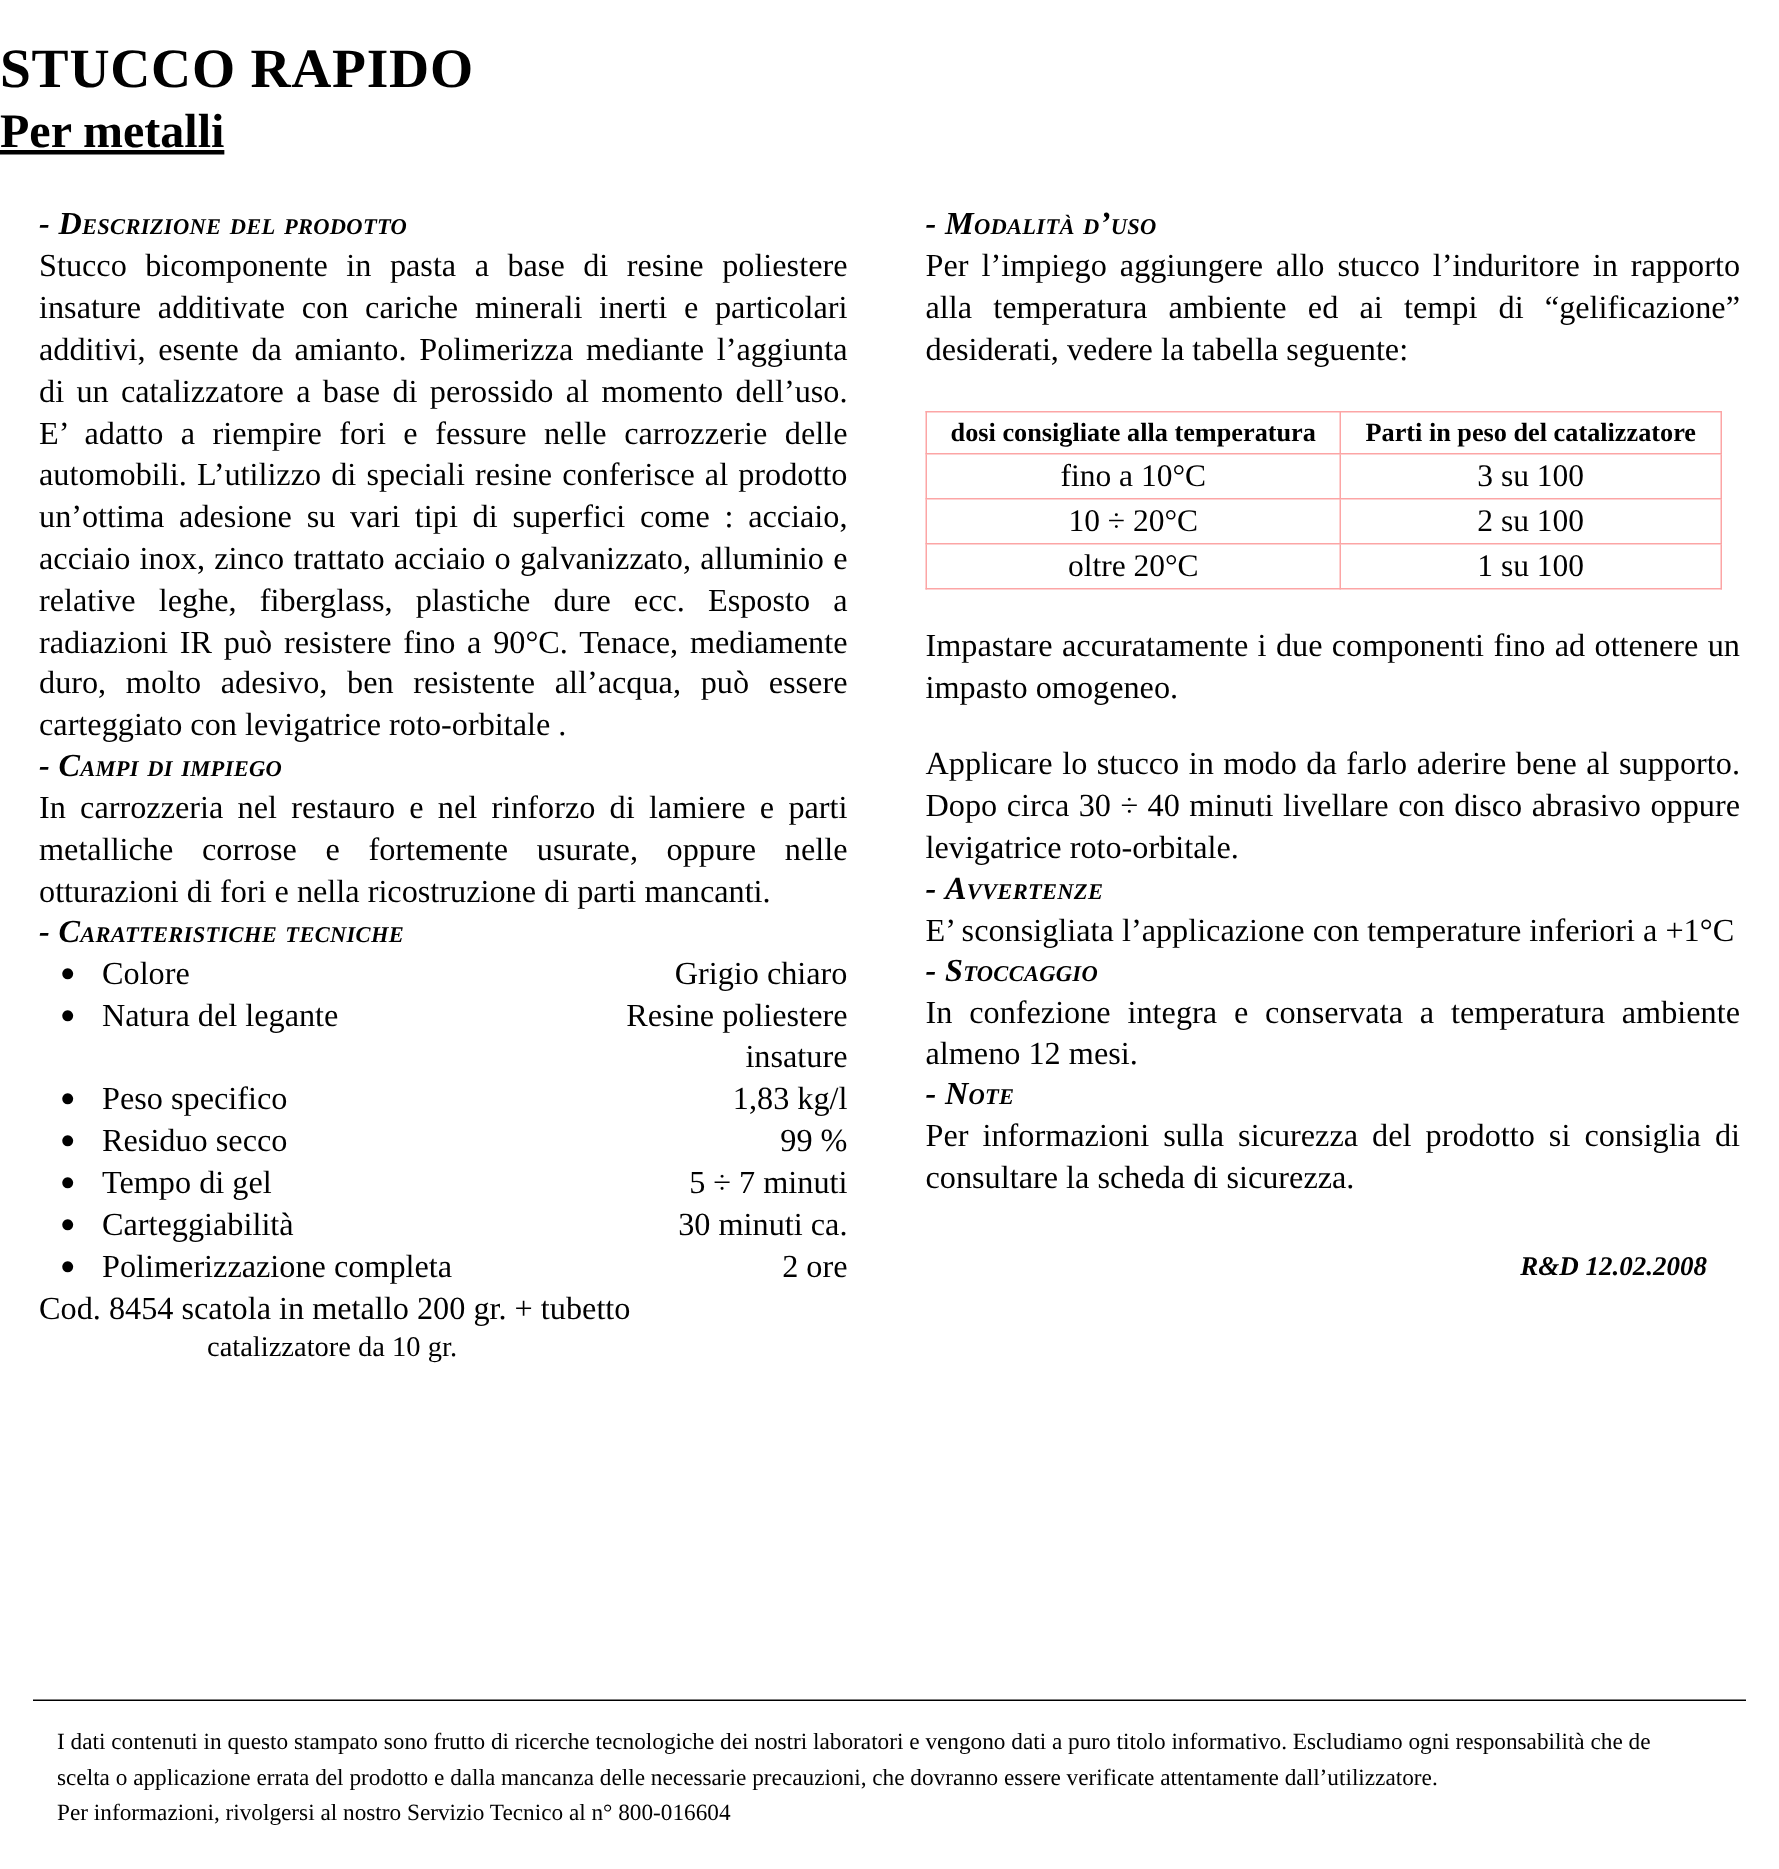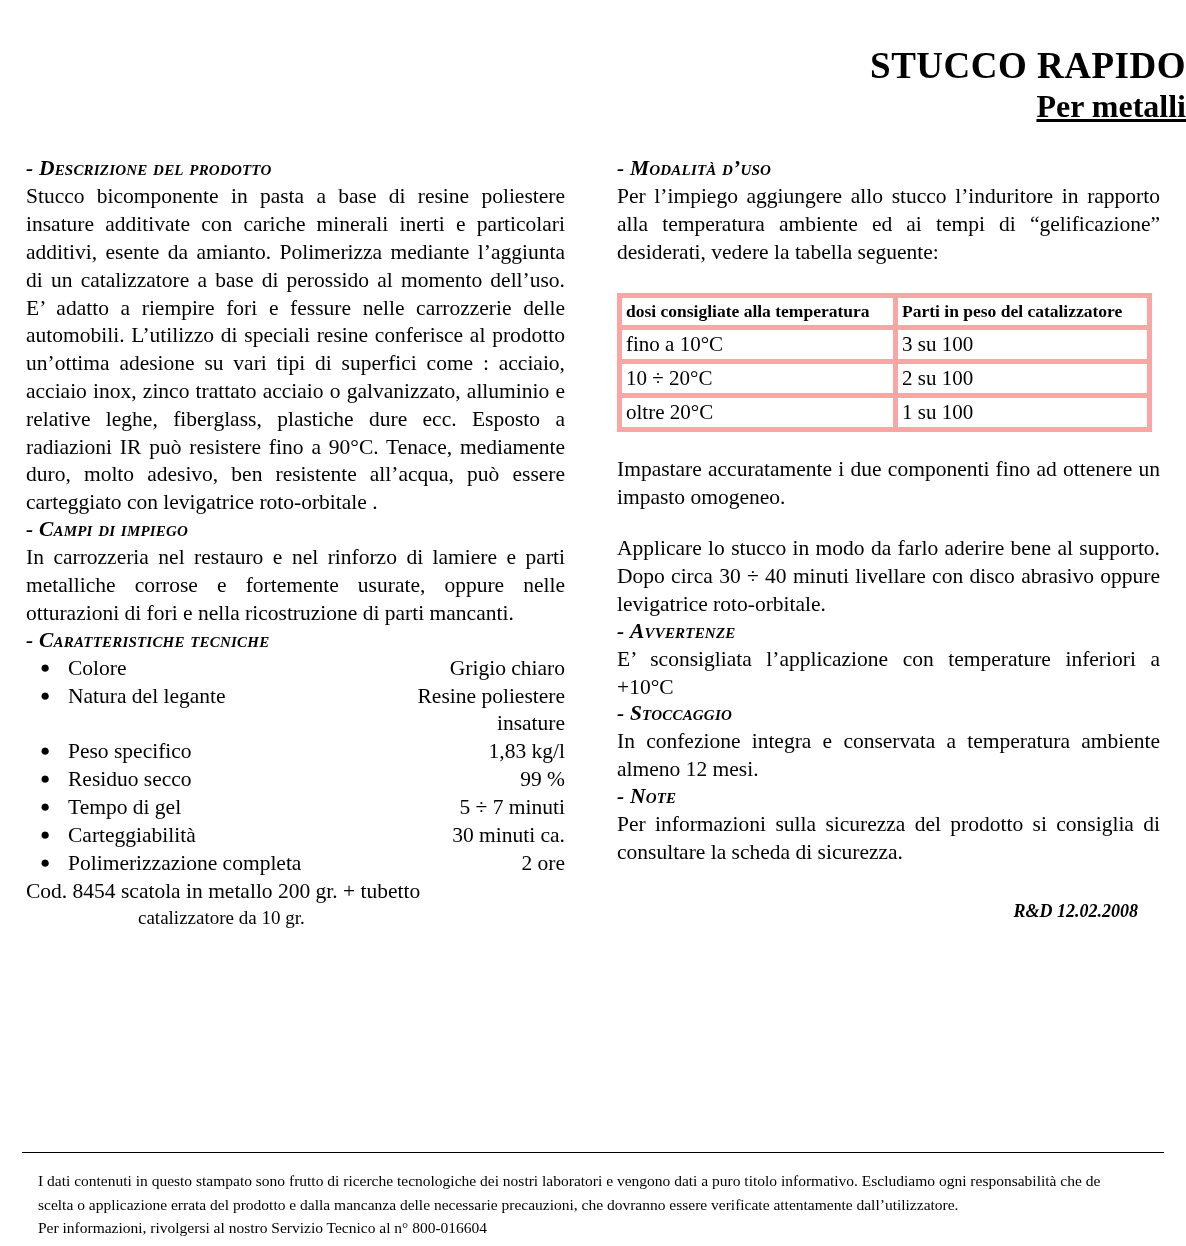--- a/index.html
+++ b/index.html
@@ -19,23 +19,22 @@
   .page {
     position: relative;
     width: 1186px;
     height: 1246px;
     box-sizing: border-box;
     padding: 0;
   }
 
   
   .title-block {
-    text-align: right;
+    text-align: left;
     padding-top: 26px;
-    margin-top: 19px;
   }
   .title-main {
     font-size: 37px;
     font-weight: bold;
     letter-spacing: 0.5px;
     line-height: 1.12;
   }
   .title-sub {
     font-size: 32px;
     font-weight: bold;
@@ -145,22 +144,22 @@
   
   table.dose-table {
     border-collapse: collapse;
     margin-top: 26px;
     margin-bottom: 4px;
     width: 530px;
     table-layout: fixed;
   }
   table.dose-table th,
   table.dose-table td {
-    border: 5px solid #fca5a5;
-    text-align: left;
+    border: 1px solid #fca5a5;
+    text-align: center;
     font-size: 20px;
     padding: 1px 4px;
   }
   table.dose-table th {
     font-weight: bold;
     font-size: 17.5px;
     padding: 3px 4px;
   }
   table.dose-table td {
     font-size: 21px;
@@ -298,21 +297,21 @@
             <td>oltre 20°C</td>
             <td>1 su 100</td>
           </tr>
         </tbody>
       </table>
 
       <p class="body gap">Impastare accuratamente i due componenti fino ad ottenere un impasto omogeneo.</p>
       <p class="body gap">Applicare lo stucco in modo da farlo aderire bene al supporto. Dopo circa 30 ÷ 40 minuti livellare con disco abrasivo oppure levigatrice roto-orbitale.</p>
 
       <div class="section-head space-before"><span class="dash">- </span><span>Avvertenze</span></div>
-      <p class="body tight">E’ sconsigliata l’applicazione con temperature inferiori a +10°C</p>
+      <p class="body tight">E’ sconsigliata l’applicazione con temperature inferiori a +1°C</p>
 
       <div class="section-head space-before"><span class="dash">- </span><span>Stoccaggio</span></div>
       <p class="body">In confezione integra e conservata a temperatura ambiente almeno 12 mesi.</p>
 
       <div class="section-head space-before"><span class="dash">- </span><span>Note</span></div>
       <p class="body">Per informazioni sulla sicurezza del prodotto si consiglia di consultare la scheda di sicurezza.</p>
 
       <div class="rd-line">R&amp;D 12.02.2008</div>
 
     </div>

